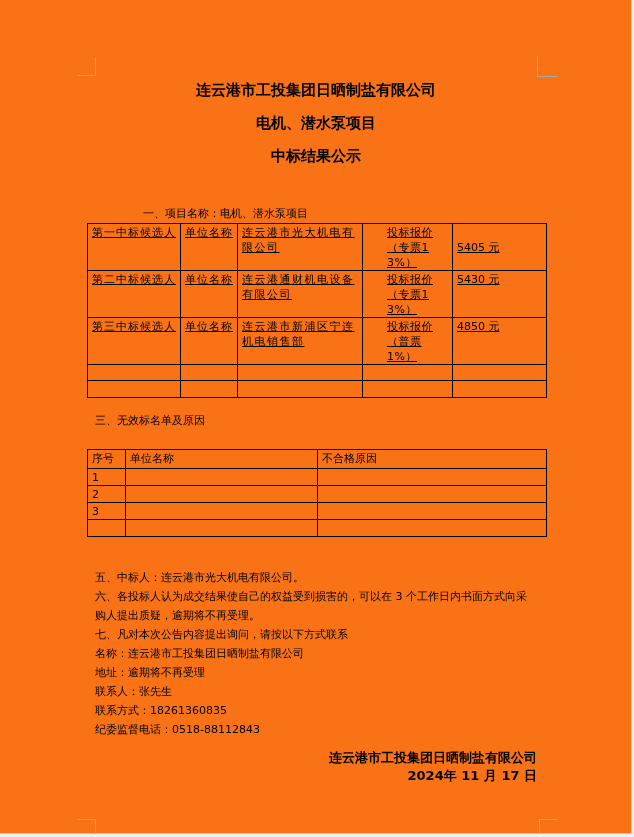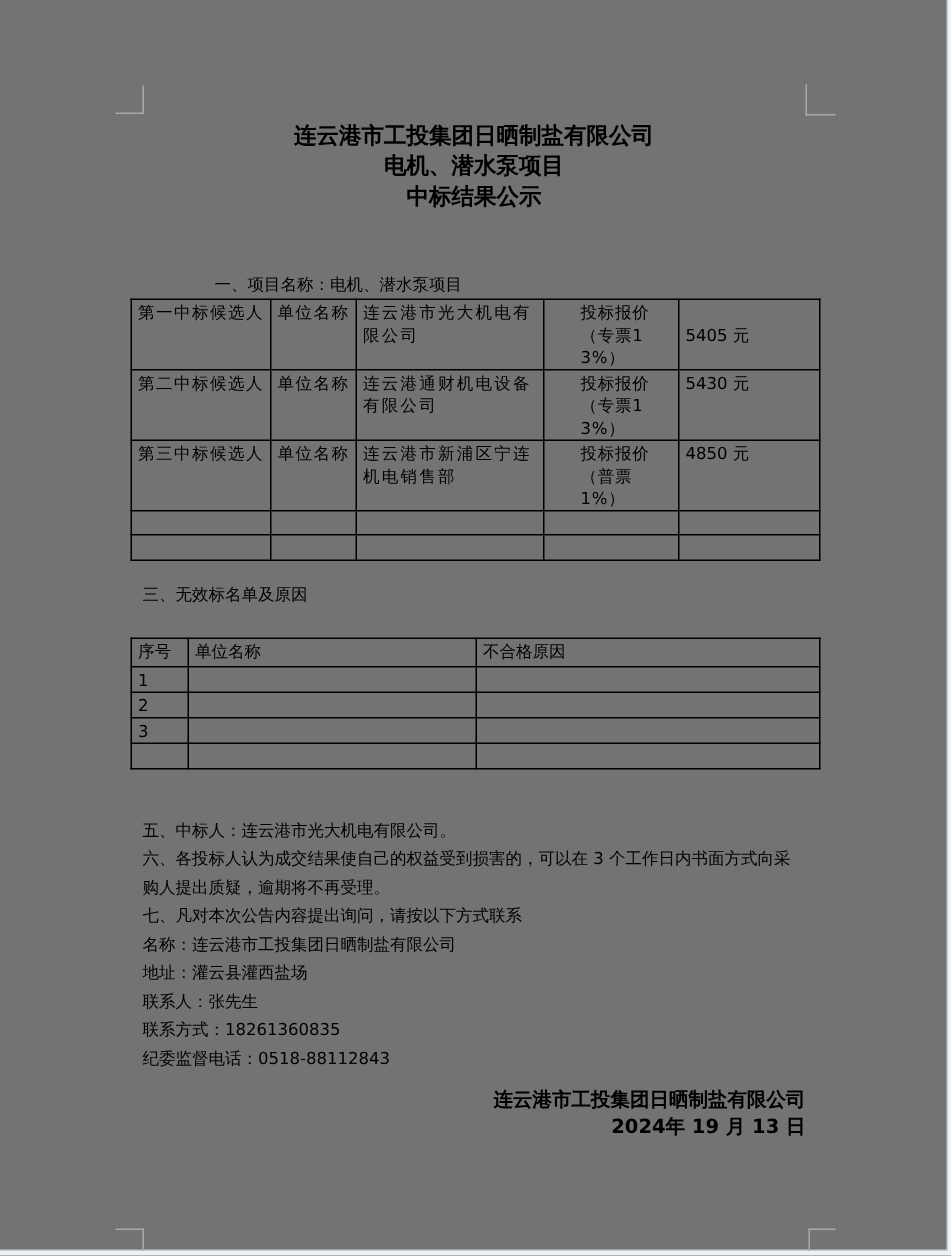--- a/index.html
+++ b/index.html
@@ -7,51 +7,51 @@
     width: 634px; height: 837px;
     background: #eef1f4;
     font-family: "DejaVu Sans", sans-serif;
     color: #000;
     position: relative;
     overflow: hidden;
   }
   .page {
     position: absolute; left: 0; top: 0;
     width: 631px; height: 833px;
-    background: #737373;
+    background: #f97316;
     border-right: 1px solid #c6ccd2;
     border-bottom: 1px solid #c6ccd2;
   }
   
   .crop { position: absolute; }
   .crop.tl { left: 77px; top: 57px;  width: 18px; height: 18px; border-right: 1px solid #a8a8a8; border-bottom: 1px solid #a8a8a8; }
   .crop.tr { left: 537px; top: 56px; width: 19px; height: 20px; border-left: 1px solid #a8a8a8;  border-bottom: 1px solid #a8a8a8; }
   .crop.bl { left: 77px; top: 819px; width: 18px; height: 14px; border-right: 1px solid #a8a8a8; border-top: 1px solid #a8a8a8; }
   .crop.br { left: 539px; top: 819px; width: 17px; height: 14px; border-left: 1px solid #a8a8a8;  border-top: 1px solid #a8a8a8; }
 
   .content { position: absolute; left: 95px; top: 75px; width: 442px; }
 
   .title { font-weight: bold; font-size: 15px; line-height: 15px; text-align: center; }
   .title.t1 { margin-top: 8px; }
-  .title.t2, .title.t3 { margin-top: 6px; font-family: Liberation Serif, serif; }
+  .title.t2, .title.t3 { margin-top: 18px; }
 
   .para { font-size: 11px; line-height: 19px; }
   .p-num1 { margin-top: 40px; margin-left: 48px; }
   .p-head3 { margin-top: 13px; }
   .p-num5 { margin-top: 31px; }
 
   table { border-collapse: collapse; table-layout: fixed; margin-left: -8px; width: 459px; }
   td, th {
     border: 1px solid #000;
     font-size: 11px; font-weight: normal;
     text-align: left; vertical-align: top;
     padding: 1px 4px 0 4px; line-height: 15px;
     overflow: hidden; word-break: break-all;
   }
-  .tbl1 { margin-top: 0; }
+  .tbl1 { margin-top: 0; text-decoration: underline; }
   .tbl1 tr.r-big   { height: 34px; }
   .tbl1 tr.r-sm1   { height: 16px; }
   .tbl1 tr.r-sm2   { height: 17px; }
   .tbl2 { margin-top: 19px; }
   .tbl2 tr.r-head  { height: 19px; }
   .tbl2 tr.r-data  { height: 17px; }
   .sp1   { letter-spacing: 1px; }
   .sp15  { letter-spacing: 1.5px; }
   .sp05  { letter-spacing: 0.5px; padding-left: 24px; }
   .vmid  { vertical-align: middle; }
@@ -156,24 +156,24 @@
         <td></td>
         <td></td>
       </tr>
     </tbody>
       </table>
 
     <div class="para p-num5">五、中标人：连云港市光大机电有限公司。</div>
     <div class="para">六、各投标人认为成交结果使自己的权益受到损害的，可以在 3 个工作日内书面方式向采购人提出质疑，逾期将不再受理。</div>
     <div class="para">七、凡对本次公告内容提出询问，请按以下方式联系</div>
     <div class="para">名称：连云港市工投集团日晒制盐有限公司</div>
-    <div class="para">地址：灌云县灌西盐场</div>
+    <div class="para">地址：逾期将不再受理</div>
     <div class="para">联系人：张先生</div>
     <div class="para">联系方式：18261360835</div>
     <div class="para">纪委监督电话：0518-88112843</div>
 
     <div class="sig">
       <div>连云港市工投集团日晒制盐有限公司</div>
-      <div>2024年 19 月 13 日</div>
+      <div>2024年 11 月 17 日</div>
     </div>
 
   </div>
 </div>
 
 </body></html>

